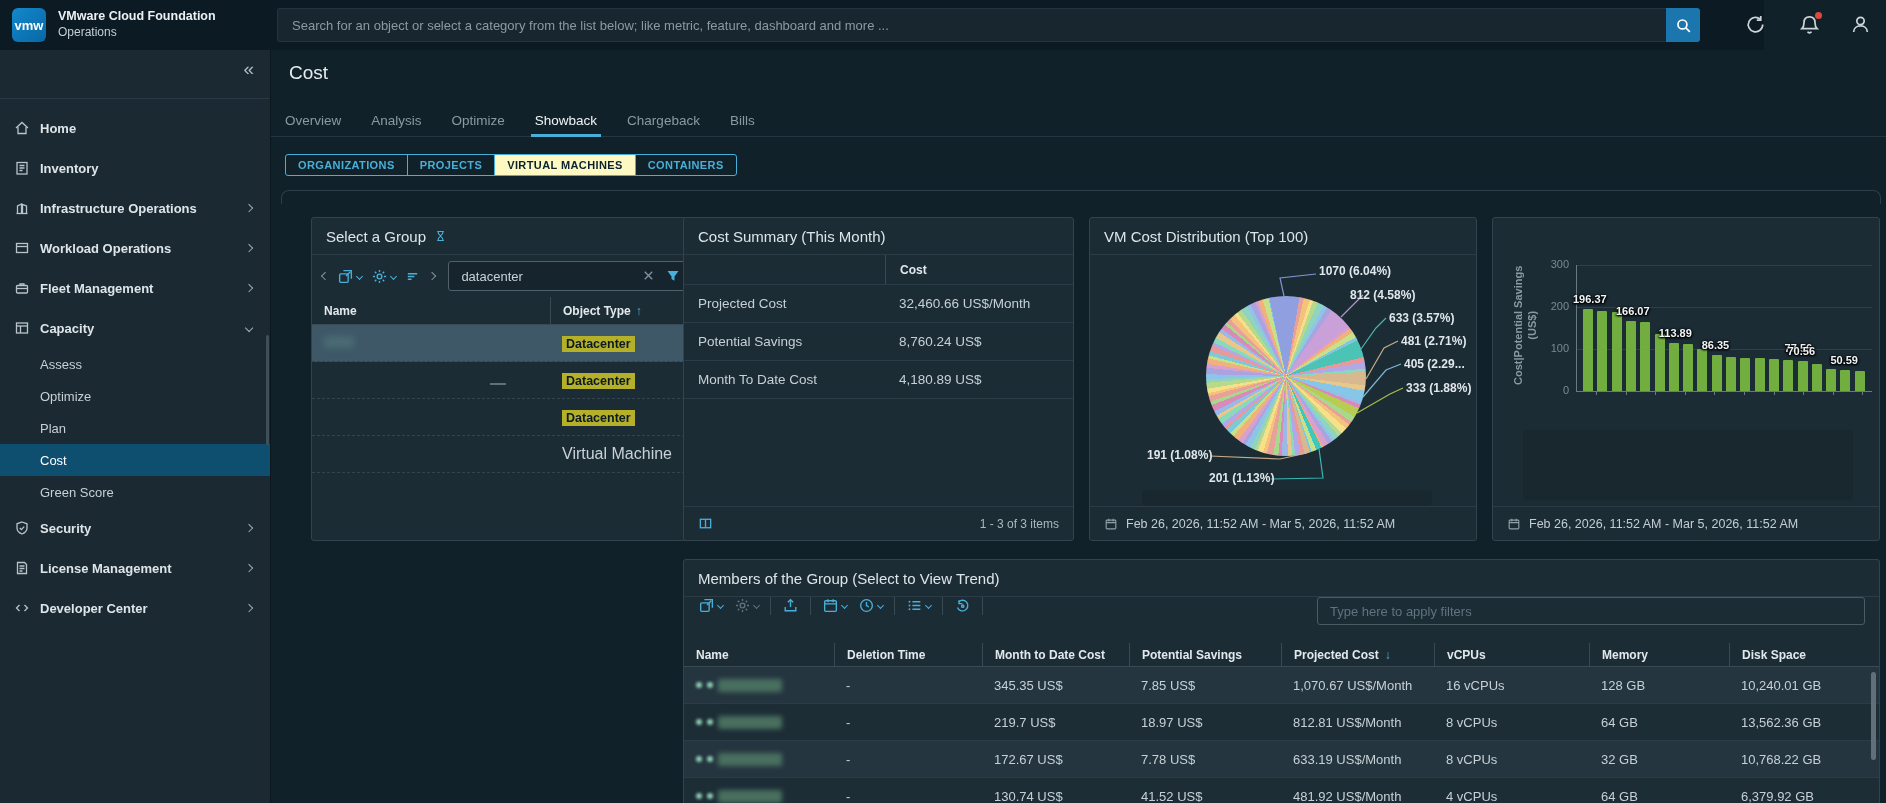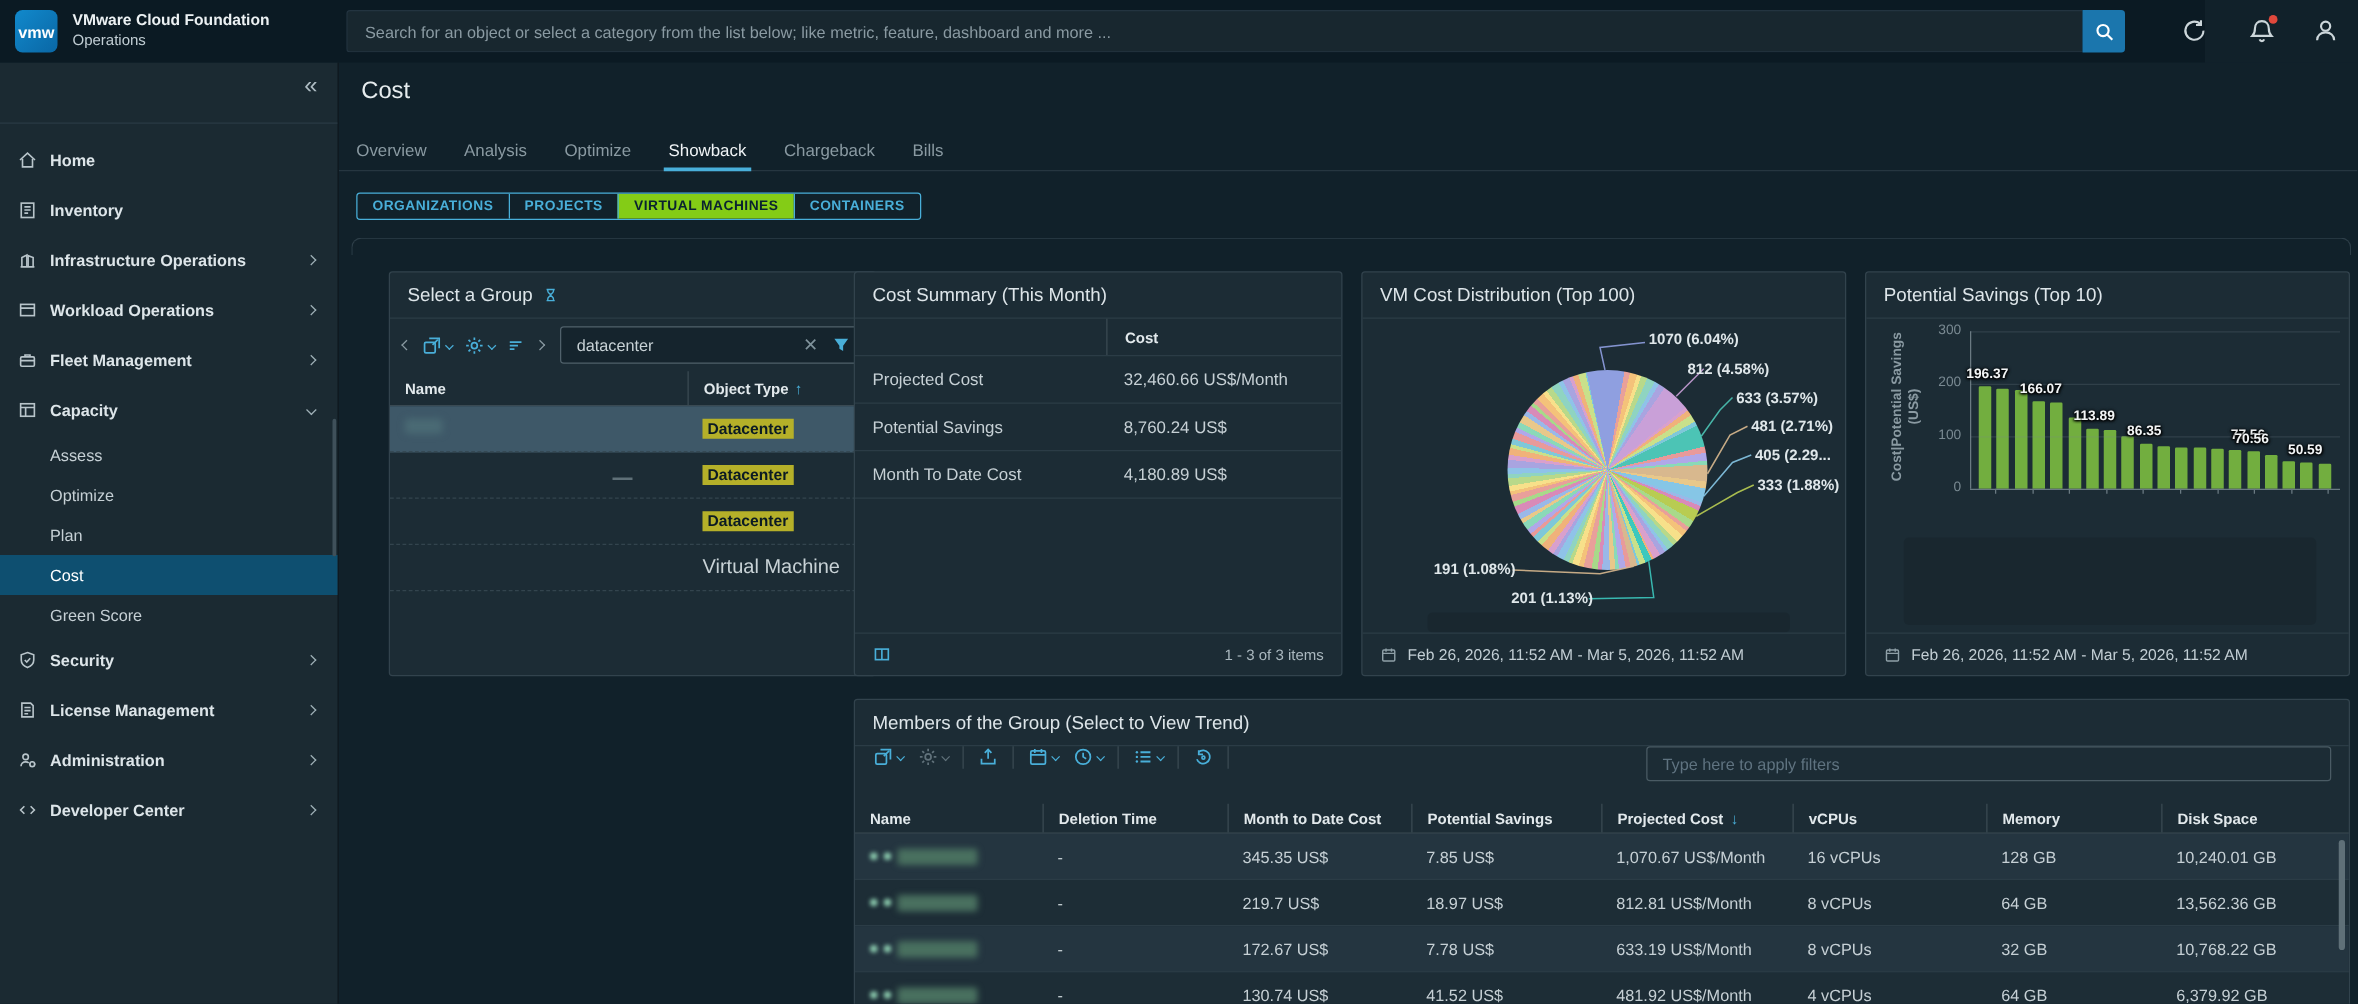--- a/index.html
+++ b/index.html
@@ -51,21 +51,21 @@
   .tabs { position:absolute; left:0; right:0; top:55px; height:32px; border-bottom:1px solid #263640;
     display:flex; gap:30px; padding-left:14px; }
   .tab { font-size:13.5px; color:#8a9aa2; display:flex; align-items:center; position:relative; cursor:pointer; }
   .tab.active { color:#f0f4f6; }
   .tab.active::after { content:""; position:absolute; left:-4px; right:-4px; bottom:-1px; height:3px; background:#49afd9; }
   .vbtns { position:absolute; left:14px; top:104px; display:inline-flex; border:1px solid #49afd9;
     border-radius:3px; overflow:hidden; }
   .vbtn { padding:4px 12px; font-size:11px; font-weight:bold; letter-spacing:.4px; color:#49afd9;
     border-left:1px solid #49afd9; cursor:pointer; background:transparent; }
   .vbtn:first-child { border-left:none; }
-  .vbtn.active { background:#84cc16; color:#0a2230; }
+  .vbtn.active { background:#fef9c3; color:#0a2230; }
   .scrolltop { position:absolute; left:10px; right:5px; top:140px; height:14px;
     border:1px solid #2d3e48; border-bottom:none; border-radius:8px 8px 0 0; }
 
   
   .panel { position:absolute; background:#1c2c35; border:1px solid #32434d; border-radius:3px; }
   .phead { height:37px; display:flex; align-items:center; gap:8px; padding:0 14px; font-size:15px;
     color:#dde5e9; border-bottom:1px solid #2b3c46; }
   .pfoot { position:absolute; left:0; right:0; bottom:0; height:34px; border-top:1px solid #2b3c46;
     display:flex; align-items:center; gap:8px; padding:0 14px; font-size:12.5px; color:#c2ced4; }
 
@@ -276,32 +276,20 @@
             <path d="M3.5 2.5h7l2 2v9h-9z"></path>
             <path d="M5.5 6h5M5.5 8.5h5M5.5 11h3"></path>
           </svg>
         </span>
       <span class="nlabel">License Management</span>
       <span class="cv right nav-chev"></span>
     </div>
     <div class="nav-item">
       <span class="nicon">
           <svg width="16" height="16" viewBox="0 0 16 16" fill="none" stroke="currentColor" stroke-width="1.3">
-            <circle cx="6.5" cy="5.5" r="2.2"></circle>
-            <path d="M2.8 13c0-2 1.6-3.5 3.7-3.5 1 0 1.9.3 2.5.9"></path>
-            <circle cx="11.8" cy="11.3" r="1.9"></circle>
-            <path d="M11.8 8.8v1M11.8 12.8v1M9.3 11.3h1M13.3 11.3h1"></path>
-          </svg>
-        </span>
-      <span class="nlabel">Administration</span>
-      <span class="cv right nav-chev"></span>
-    </div>
-    <div class="nav-item">
-      <span class="nicon">
-          <svg width="16" height="16" viewBox="0 0 16 16" fill="none" stroke="currentColor" stroke-width="1.3">
             <path d="M5.5 5L2.5 8l3 3"></path>
             <path d="M10.5 5l3 3-3 3"></path>
           </svg>
         </span>
       <span class="nlabel">Developer Center</span>
       <span class="cv right nav-chev"></span>
     </div>
   </div>
   <div class="side-thumb"></div>
 </div>
@@ -459,23 +447,20 @@
     <div class="pfoot">
       <svg class="ic" width="14" height="14" viewBox="0 0 16 16" fill="none" stroke="#8fa0a8" stroke-width="1.3">
           <rect x="2.5" y="3.5" width="11" height="10" rx="1"></rect>
           <path d="M2.5 6.5h11M5.5 2v3M10.5 2v3"></path>
         </svg>
       <span>Feb 26, 2026, 11:52 AM - Mar 5, 2026, 11:52 AM</span>
     </div>
   </div>
 
   <div class="panel" id="p-bar">
-    <div class="phead">
-      <span>Potential Savings (Top 10)</span>
-    </div>
     <div id="bchart">
       <div class="wm" style="left:30px; top:212px; width:330px; height:70px;"></div>
       <div class="ylab">Cost|Potential Savings (US$)</div>
       <div class="yaxis"></div>
       <div id="bplot">
           <div class="bar" style="left: 7px; height: 82.4754px; background: rgb(114, 174, 63);"></div>
           <div class="bar" style="left: 21.3px; height: 80.22px; background: rgb(114, 174, 63);"></div>
           <div class="bar" style="left: 35.6px; height: 79.38px; background: rgb(114, 174, 63);"></div>
           <div class="bar" style="left: 49.9px; height: 69.7494px; background: rgb(114, 174, 63);"></div>
           <div class="bar" style="left: 64.2px; height: 69.3px; background: rgb(114, 174, 63);"></div>

